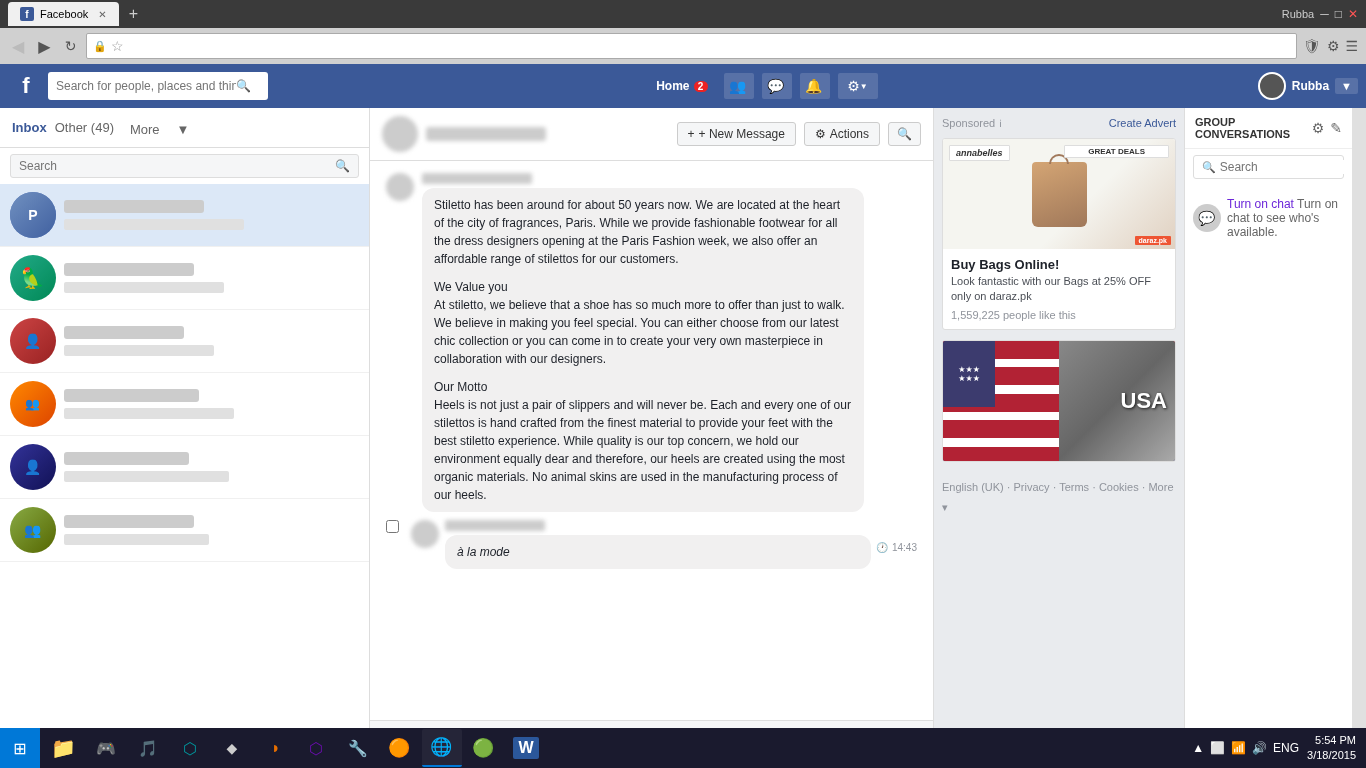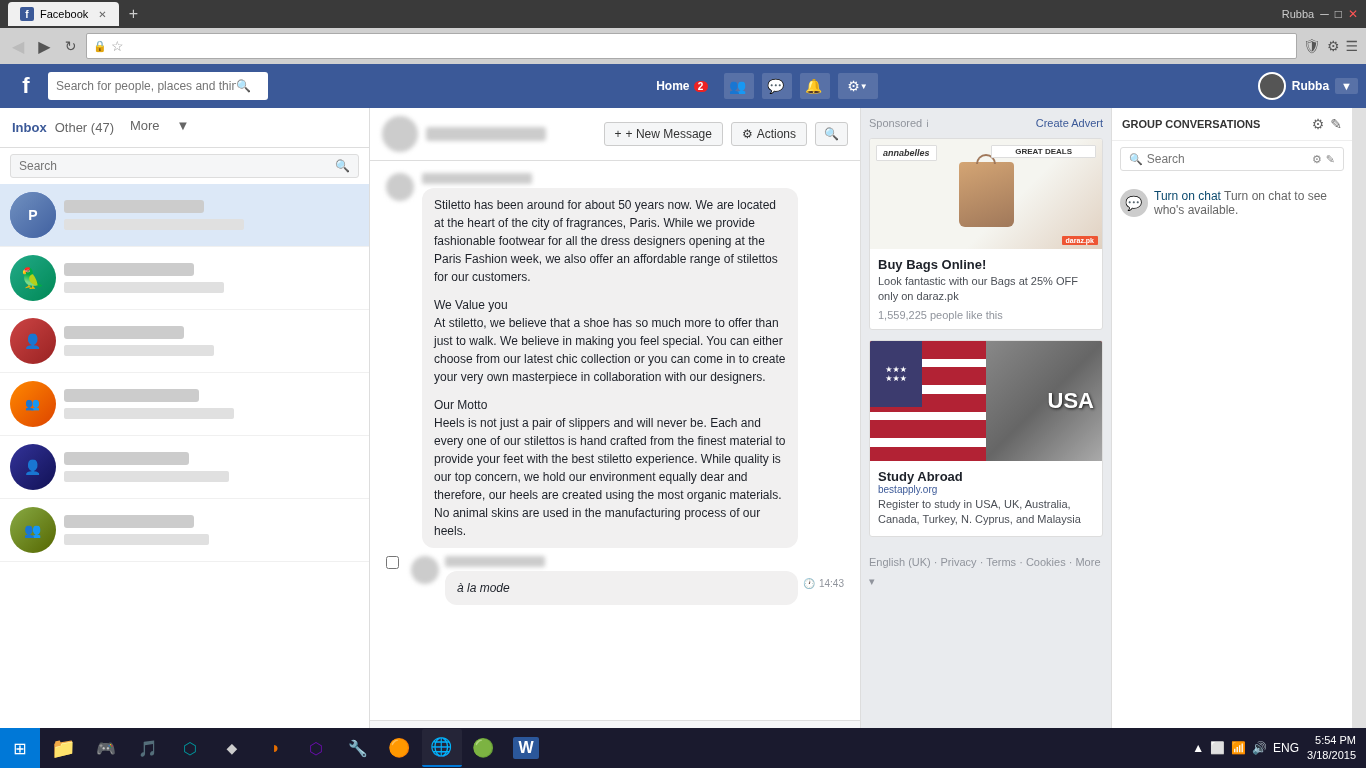--- a/index.html
+++ b/index.html
@@ -161,21 +161,21 @@
       background: white;
       border-right: 1px solid #ddd;
       display: flex;
       flex-direction: column;
       flex-shrink: 0;
     }
     .messages-header {
       padding: 10px 12px;
       border-bottom: 1px solid #ddd;
       display: flex;
-      align-items: flex-start;
+      align-items: flex-end;
       gap: 8px;
     }
     .msg-tab {
       font-size: 13px; font-weight: bold; color: #3b5998; cursor: pointer; padding: 2px 0;
     }
     .msg-tab-other {
       font-size: 13px; color: #666; cursor: pointer; padding: 2px 0;
     }
     .msg-tab-more {
       font-size: 13px; color: #666; cursor: pointer; margin-left: 8px; display: flex; align-items: center; gap: 17px;
@@ -313,21 +313,21 @@
 
     
     .far-right-panel {
       width: 14px;
       background: #e0e0e0;
       flex-shrink: 0;
     }
 
     
     .group-conv-panel {
-      width: 241px;
+      width: 168px;
       background: white;
       border-left: 1px solid #ddd;
       flex-shrink: 0;
       display: flex;
       flex-direction: column;
     }
     .group-conv-header {
       padding: 8px 10px;
       font-size: 12px; font-weight: bold; color: #1d2129;
       border-bottom: 1px solid #eee;
@@ -461,21 +461,21 @@
   </div>
 </div>
 
 <div class="fb-main">
 
   <div class="messages-panel">
     <div class="messages-header">
       <span class="msg-tab">Inbox</span>
       <span class="msg-tab-other">
         <span>Other</span>
-        <span> (<span>47</span>)</span>
+        <span> (<span>49</span>)</span>
       </span>
       <div class="msg-tab-more">
         <span>More</span>
         <span>▼</span>
       </div>
     </div>
     <div class="msg-search-bar">
       <input class="msg-search-input" type="text" placeholder="Search" style="">
       <span class="msg-search-icon">🔍</span>
     </div>
@@ -626,25 +626,20 @@
     <div class="ad-card">
       <div class="ad-img-flag">
 
         <div style="width:50%;height:100%;background:linear-gradient(180deg,#b22234 0%,#b22234 15%,white 15%,white 22%,#b22234 22%,#b22234 37%,white 37%,white 44%,#b22234 44%,#b22234 59%,white 59%,white 66%,#b22234 66%,#b22234 81%,white 81%,white 88%,#b22234 88%,#b22234 100%);position:relative;">
           <div style="position:absolute;top:0;left:0;width:45%;height:55%;background:#3c3b6e;display:flex;align-items:center;justify-content:center;color:white;font-size:8px;">★★★<br>★★★</div>
         </div>
 
         <div style="width:50%;height:100%;background:linear-gradient(135deg,#888,#666,#aaa);"></div>
         <div style="position:absolute;right:8px;top:50%;transform:translateY(-50%);font-size:22px;font-weight:bold;color:white;text-shadow:1px 1px 3px rgba(0,0,0,0.8);">USA</div>
       </div>
-      <div class="ad-body">
-        <div class="ad-title">Study Abroad</div>
-        <div style="font-size:10px;color:#3b5998;margin-bottom:2px;">bestapply.org</div>
-        <div class="ad-desc">Register to study in USA, UK, Australia, Canada, Turkey, N. Cyprus, and Malaysia</div>
-      </div>
     </div>
 
     <div class="fb-footer">
       <div>
         <a href="#">English (UK)</a> ·
         <a href="#">Privacy</a> ·
         <a href="#">Terms</a> ·
         <a href="#">Cookies</a> ·
         <a href="#">More ▾</a>
       </div>
@@ -662,21 +657,21 @@
     <div class="group-conv-search">
       <span style="color:#888;font-size:11px;margin-right:4px;">🔍</span>
       <input class="group-conv-search-input" type="text" placeholder="Search" style="">
       <span style="color:#888;font-size:11px;cursor:pointer;">⚙</span>
       <span style="color:#888;font-size:11px;cursor:pointer;margin-left:4px;">✎</span>
     </div>
     <div class="group-conv-body">
       <div class="group-conv-item">
         <div style="width:28px;height:28px;border-radius:50%;background:#ccc;flex-shrink:0;display:flex;align-items:center;justify-content:center;font-size:14px;">💬</div>
         <div>
-          <span style="color:#0c4a6e;cursor:pointer;">Turn on chat</span>
+          <span style="color:#6d28d9;cursor:pointer;">Turn on chat</span>
           <span style="color:#666;">Turn on chat to see who's available.</span>
         </div>
       </div>
     </div>
   </div>
 
   <div class="far-right-panel"></div>
 
 </div>
 

